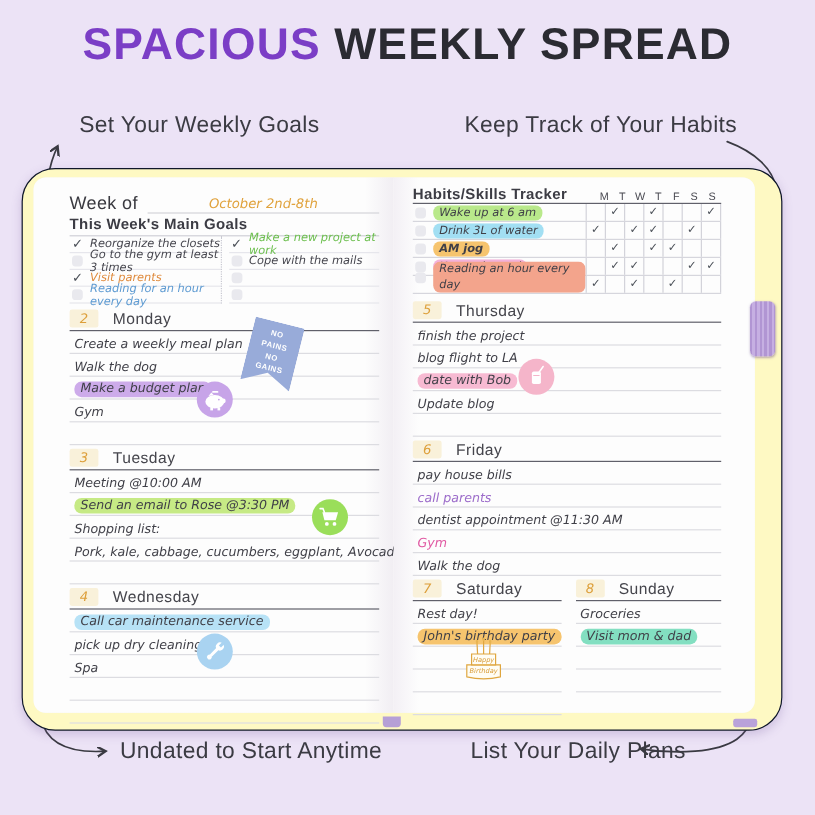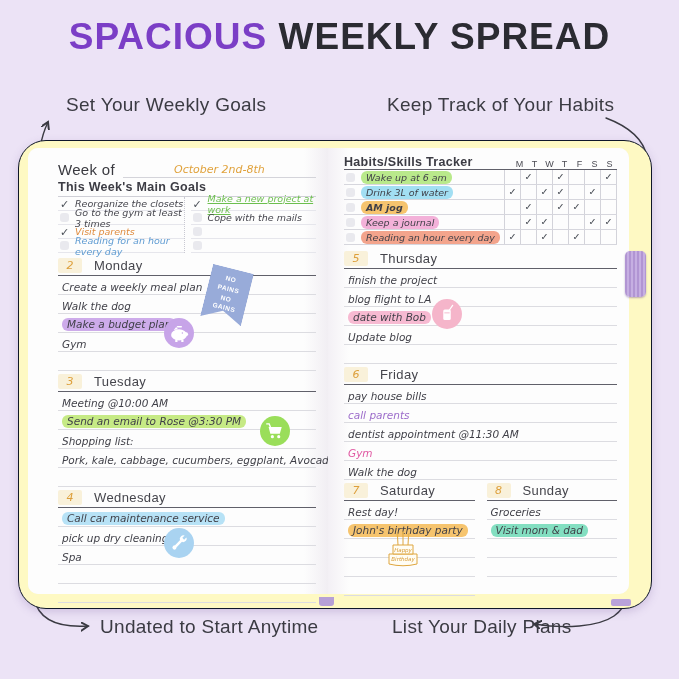--- a/index.html
+++ b/index.html
@@ -16,21 +16,21 @@
   .arrow-svg path{fill:none;stroke:#3a3a42;stroke-width:1.4;stroke-linecap:round;}
   
   .cover{position:absolute;left:18px;top:140px;width:632px;height:467px;background:#fef9c3;
     border:1px solid #0f172a;border-radius:28px;box-shadow:0 3px 8px rgba(120,90,160,.25);}
   .pages{position:absolute;left:9px;top:7px;width:601px;height:446px;background:#fdfdfd;
     border-radius:10px;display:flex;
     box-shadow:inset 0 0 3px rgba(0,0,0,.08);}
   .page{position:relative;box-sizing:border-box;}
   .page-left{width:300px;padding:4px 12px 0 30px;
     background:linear-gradient(to right,#fdfdfd 92%,#f1eef3 100%);border-radius:10px 0 0 10px;}
-  .page-right{width:301px;padding:4px 12px 0 16px;
+  .page-right{width:301px;padding:4px 28px 0 16px;
     background:linear-gradient(to left,#fdfdfd 93%,#f3f0f5 100%);border-radius:0 10px 10px 0;}
   .pen-loop{position:absolute;left:606px;top:110px;width:21px;height:46px;border-radius:5px;
     background:repeating-linear-gradient(90deg,#b195d3 0 2px,#c6afe2 2px 4px);
     box-shadow:0 1px 2px rgba(90,60,130,.4);}
   .gutter-ribbon{position:absolute;left:300px;top:456px;width:15px;height:9px;background:#b6a0d6;
     border-radius:0 0 3px 3px;}
   .corner-tab{position:absolute;left:592px;top:458px;width:20px;height:7px;background:#b9a2da;border-radius:2px;}
   
   .week-row{display:flex;align-items:flex-end;height:24px;margin-top:2px;}
   .week-label{font-size:15px;color:#3a3a40;letter-spacing:.3px;}
@@ -161,21 +161,21 @@
                 <span class="goal-text" style="color: rgb(223, 139, 62);">Visit parents</span>
               </div>
               <div class="goal-row">
                 <span class="cbox"></span>
                 <span class="goal-text" style="color: rgb(94, 155, 210);">Reading for an hour every day</span>
               </div>
             </div>
           <div class="goals-col">
               <div class="goal-row">
                 <span class="cbox checked"><span class="checkmark">✓</span></span>
-                <span class="goal-text" style="color: rgb(108, 191, 78); text-decoration: underline;">Make a new project at work</span>
+                <span class="goal-text" style="color: rgb(108, 191, 78);">Make a new project at work</span>
               </div>
               <div class="goal-row">
                 <span class="cbox"></span>
                 <span class="goal-text" style="color: rgb(70, 70, 78);">Cope with the mails</span>
               </div>
               <div class="goal-row">
                 <span class="cbox"></span>
                 <span class="goal-text"></span>
               </div>
               <div class="goal-row">

